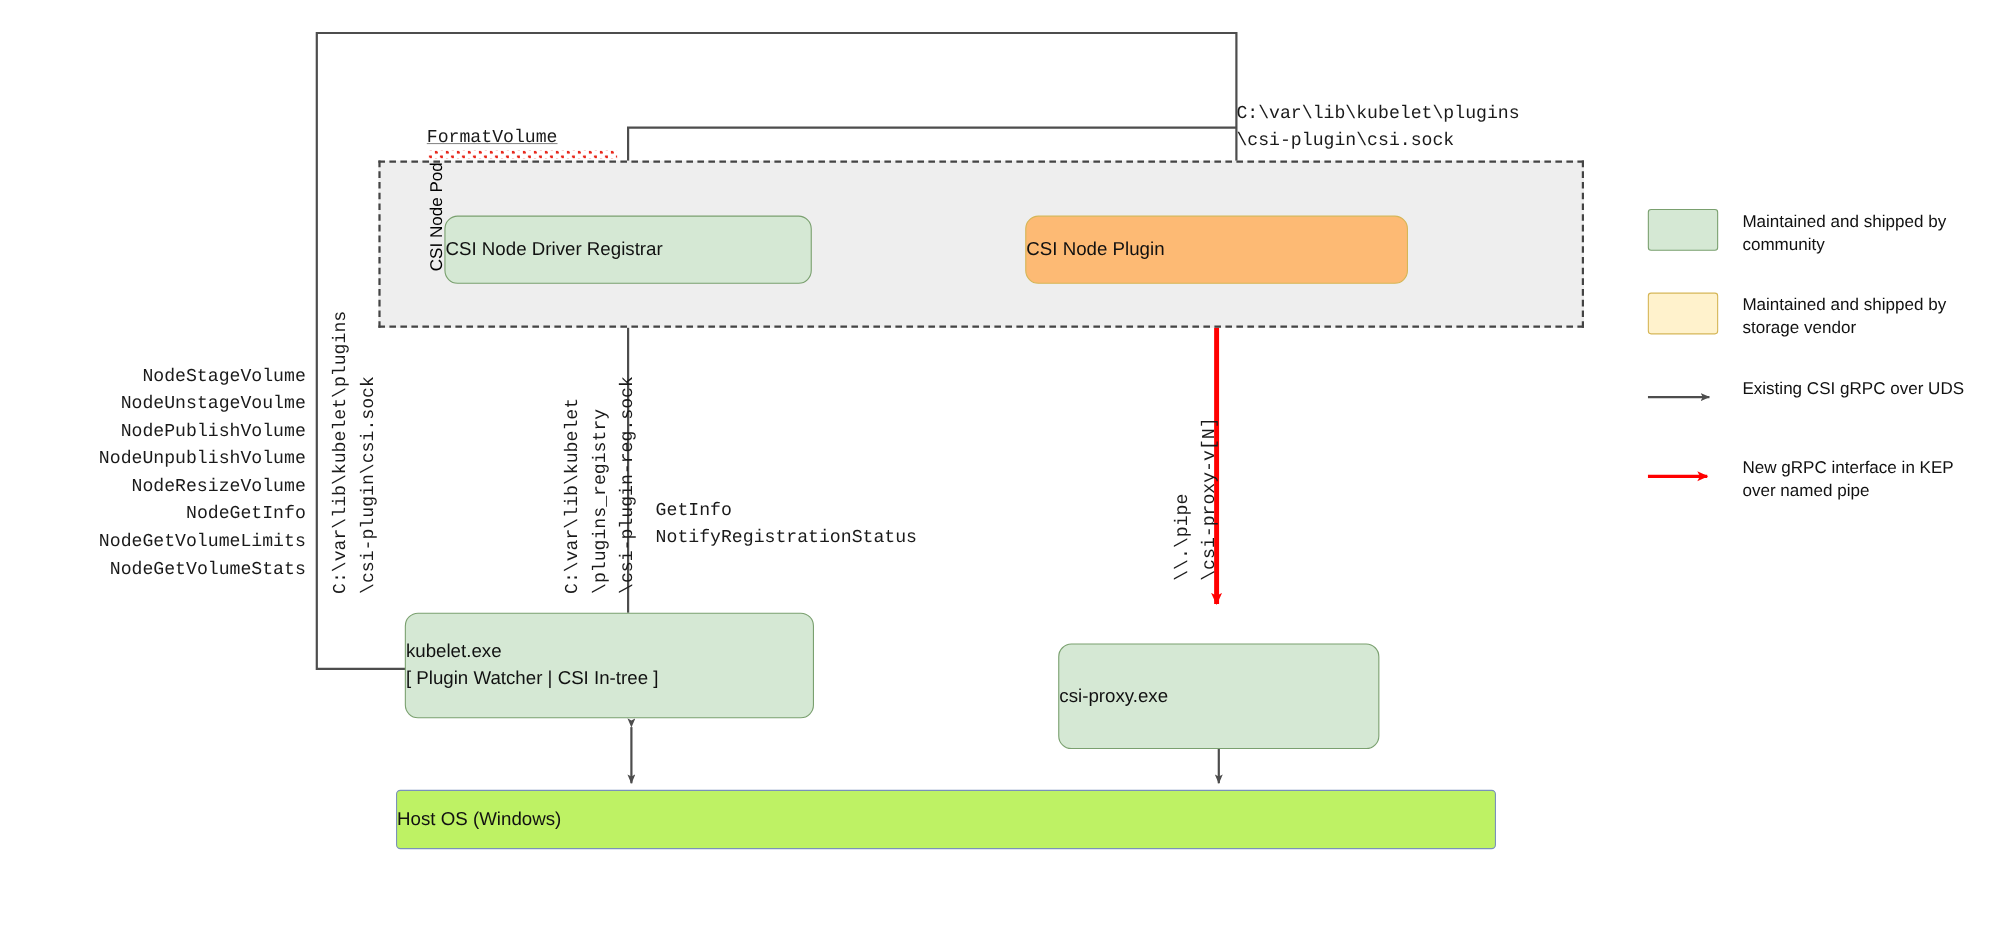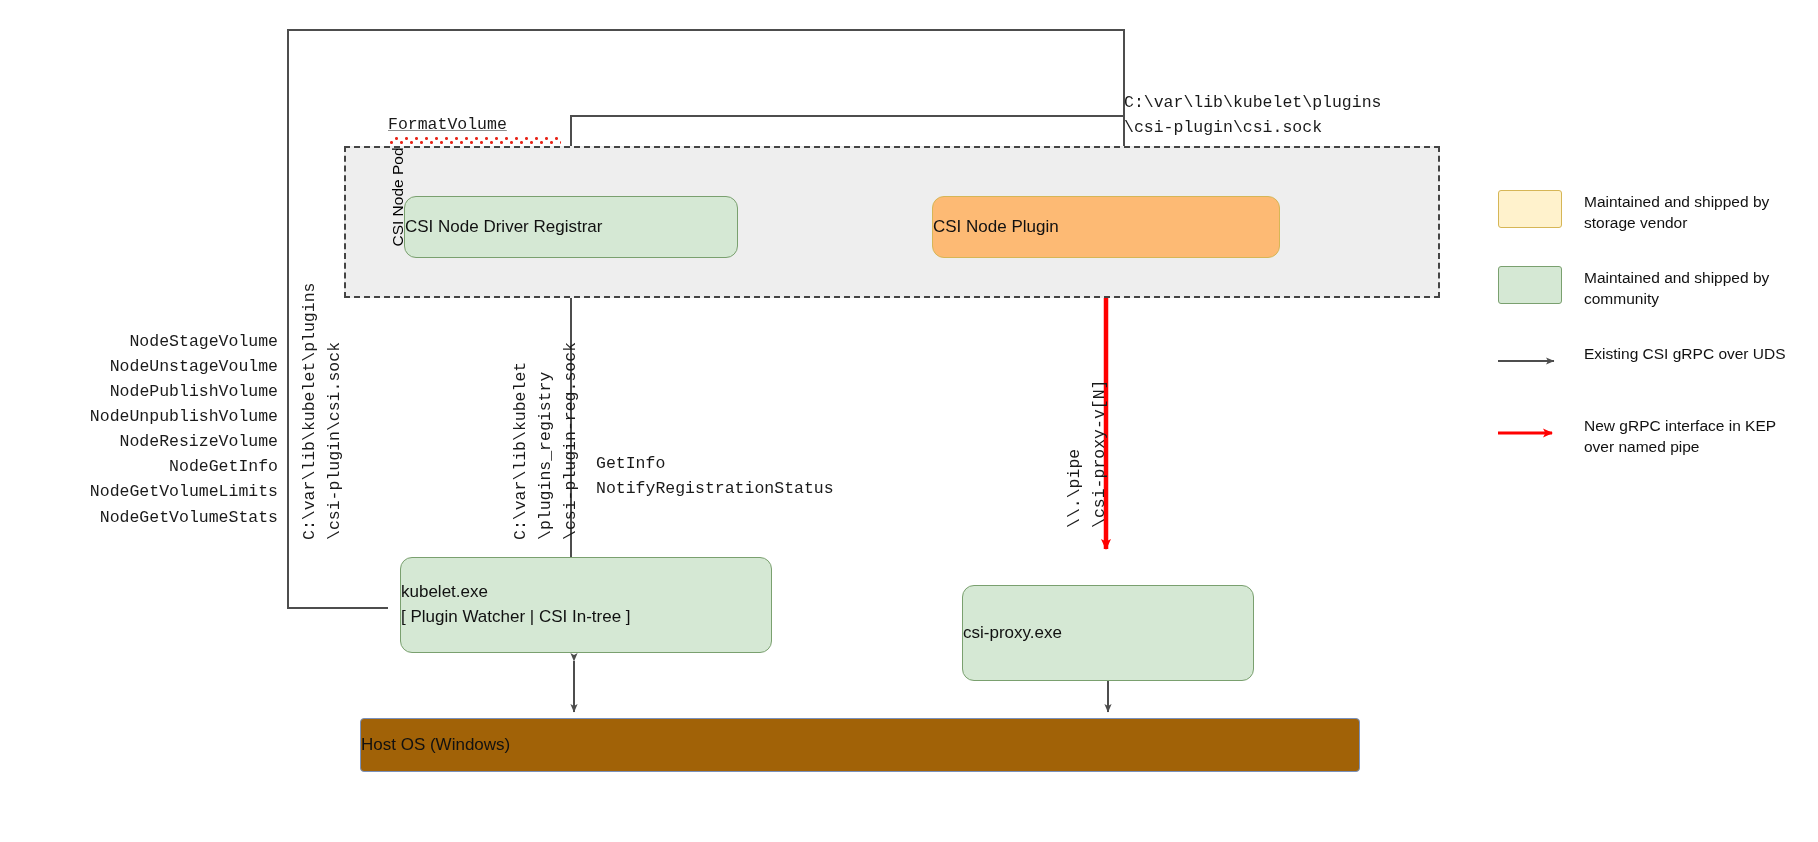--- a/index.html
+++ b/index.html
@@ -46,25 +46,25 @@
     flex-direction: column;
     align-items: flex-start;
     justify-content: center;
     text-align: center;
     font-size: 17px;
     line-height: 1.45;
     color: #111;
   }
   .green { background: #d5e8d4; border-color: #7aa06f; }
   .yellow { background: #fdba74; border-color: #d6b656; }
-  .blue  { background: #a16207; border-color: #7a91bb; }
+  .blue  { background: #bef264; border-color: #7a91bb; }
 
   .box-registrar { left: 404px; top: 196px; width: 334px; height: 62px; }
   .box-plugin    { left: 932px; top: 196px; width: 348px; height: 62px; }
-  .box-kubelet   { left: 400px; top: 557px; width: 372px; height: 96px; }
+  .box-kubelet   { left: 368px; top: 557px; width: 372px; height: 96px; }
   .box-csiproxy  { left: 962px; top: 585px; width: 292px; height: 96px; }
   .box-hostos    { left: 360px; top: 718px; width: 1000px; height: 54px; border-radius: 4px; }
 
   
   .mono {
     font-family: "Liberation Mono", "DejaVu Sans Mono", monospace;
     font-size: 16.5px;
     line-height: 1.52;
     color: #1a1a1a;
     white-space: pre;
@@ -216,27 +216,27 @@
   <div class="abs mono vrot vpath-b">C:\var\lib\kubelet
 \plugins_registry
 \csi-plugin-reg.sock</div>
 
   <div class="abs mono vrot vpipe">\\.\pipe
 \csi-proxy-v[N]</div>
 
   <div class="abs legend">
 
     <div class="legend-row">
+      <div class="legend-swatch sw-green"></div>
+      <div class="legend-text">Maintained and shipped by community</div>
+    </div>
+
+    <div class="legend-row">
       <div class="legend-swatch sw-yellow"></div>
       <div class="legend-text">Maintained and shipped by storage vendor</div>
-    </div>
-
-    <div class="legend-row">
-      <div class="legend-swatch sw-green"></div>
-      <div class="legend-text">Maintained and shipped by community</div>
     </div>
 
     <div class="legend-row arrow-row">
       <div class="legend-arrow">
         <svg width="64" height="14" viewBox="0 0 64 14" xmlns="http://www.w3.org/2000/svg">
           <defs>
             <marker id="lg-gray" markerWidth="10" markerHeight="10" refX="8" refY="3.6" orient="auto" markerUnits="userSpaceOnUse">
               <path d="M0,0 L8.4,3.6 L0,7.2 L2,3.6 Z" fill="#4d4d4d"></path>
             </marker>
           </defs>

